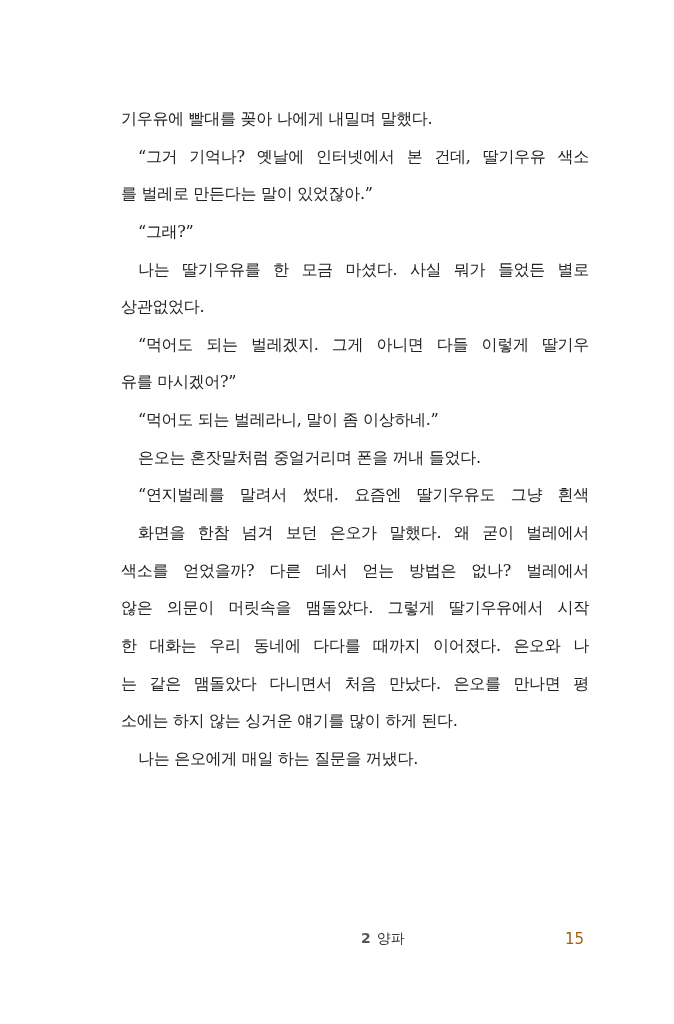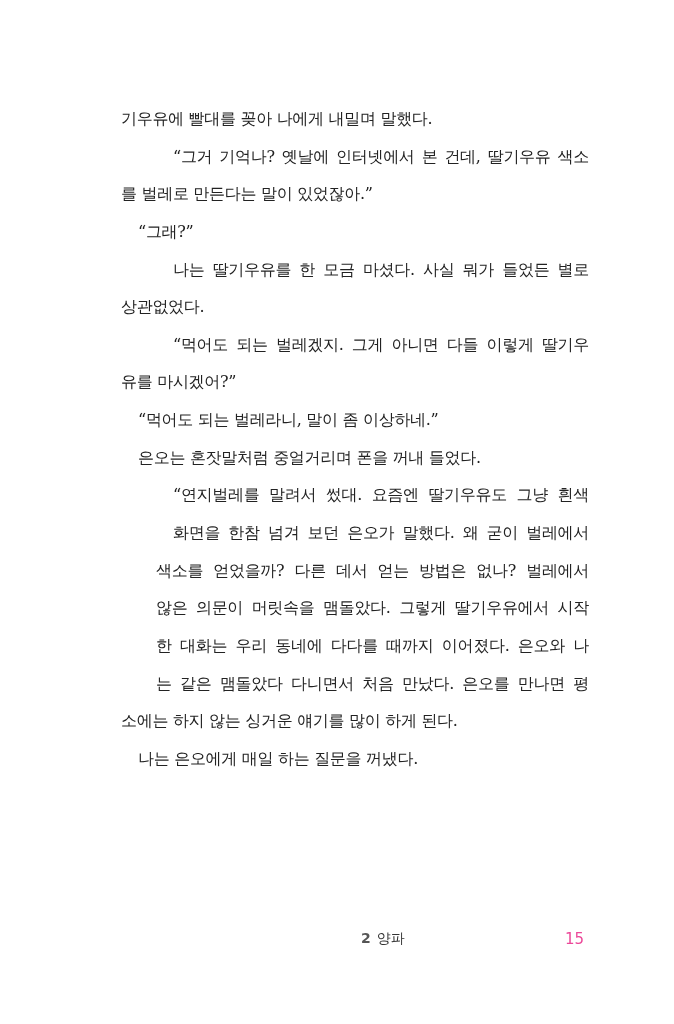--- a/index.html
+++ b/index.html
@@ -28,21 +28,20 @@
       white-space: nowrap;
       letter-spacing: -0.3px;
       word-spacing: 0px;
     }
     .line.indent {
       padding-left: 17px;
     }
     .justify {
       text-align: justify;
       text-align-last: justify;
-      margin-left: 35px;
     }
     .footer {
       position: absolute;
       top: 930px;
       left: 0;
       width: 674px;
       height: 24px;
       font-family: "DejaVu Sans", "Liberation Sans", sans-serif;
       font-size: 14px;
       color: #333333;
@@ -56,21 +55,21 @@
     .footer .chapter-num {
       font-weight: bold;
       color: #555555;
       margin-right: 6px;
     }
     .footer .page-num {
       position: absolute;
       right: 90px;
       top: 0;
       font-size: 15px;
-      color: #ec4899;
+      color: #a16207;
     }
   </style>
 </head>
 <body>
 
 <div class="page-body">
   <div class="line">기우유에 빨대를 꽂아 나에게 내밀며 말했다.</div>
   <div class="line indent justify">“그거 기억나? 옛날에 인터넷에서 본 건데, 딸기우유 색소</div>
   <div class="line">를 벌레로 만든다는 말이 있었잖아.”</div>
   <div class="line indent">“그래?”</div>

